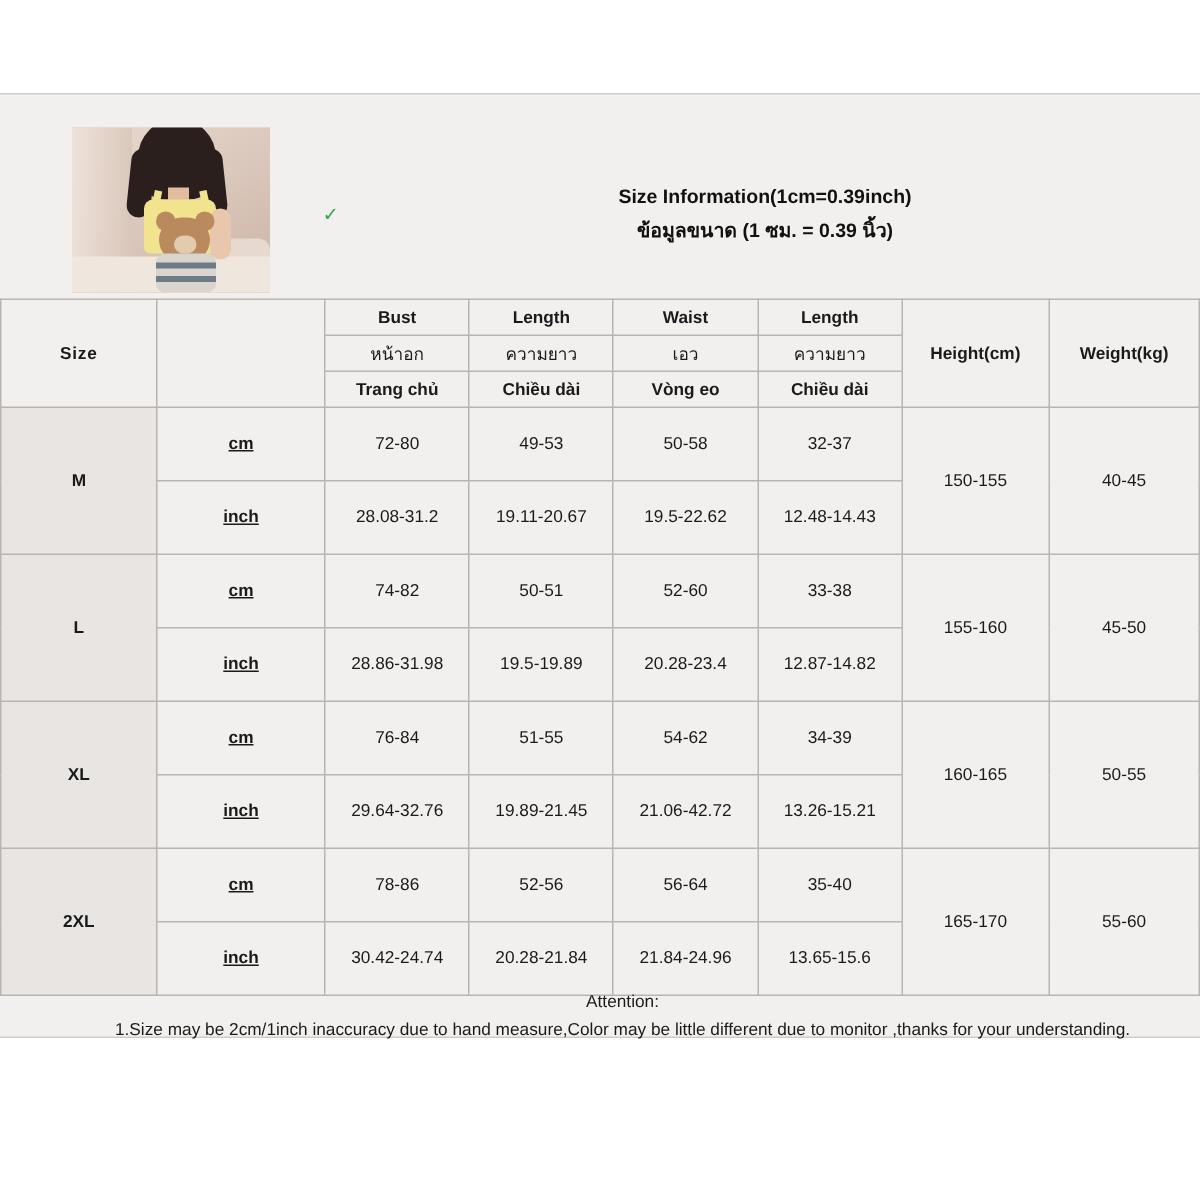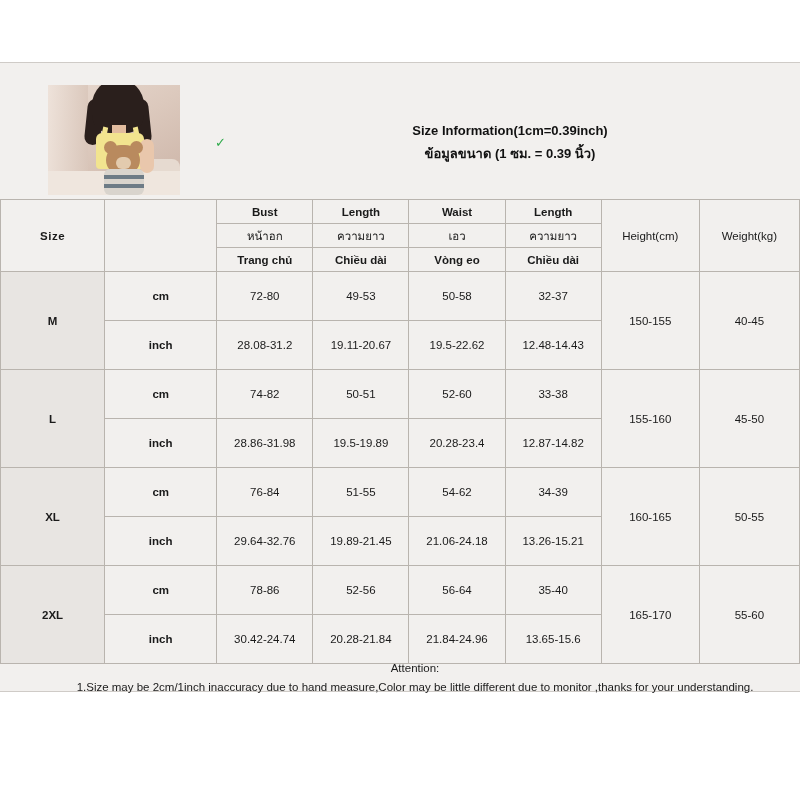--- a/index.html
+++ b/index.html
@@ -212,30 +212,31 @@
     margin-top: 43px;
   }
   .hdr-sub.thai { font-weight: normal; }
   .size-word {
     font-size: 19px;
     font-weight: bold;
     letter-spacing: .5px;
   }
   .hdr-tall {
     font-size: 12px;
-    font-weight: normal;
+    font-weight: bold;
   }
   .size-label {
     font-size: 13px;
     font-weight: bold;
     background: #e8e5e2 !important;
   }
   .unit-cell {
     font-weight: bold;
     font-size: 12px;
+    text-decoration: underline;
   }
   .data-cell { height: 48px; }
   .hw-cell { font-size: 11.5px; }
 
   
   .footer {
     position: absolute;
     left: 0;
     top: 596px;
     width: 800px;
@@ -377,21 +378,21 @@
           <td class="data-cell">51-55</td>
           <td class="data-cell">54-62</td>
           <td class="data-cell">34-39</td>
           <td rowspan="2" class="hw-cell">160-165</td>
           <td rowspan="2" class="hw-cell">50-55</td>
         </tr>
         <tr>
           <td class="unit-cell data-cell">inch</td>
           <td class="data-cell">29.64-32.76</td>
           <td class="data-cell">19.89-21.45</td>
-          <td class="data-cell">21.06-24.18</td>
+          <td class="data-cell">21.06-42.72</td>
           <td class="data-cell">13.26-15.21</td>
         </tr>
 
         <tr>
           <td rowspan="2" class="size-label">2XL</td>
           <td class="unit-cell data-cell">cm</td>
           <td class="data-cell">78-86</td>
           <td class="data-cell">52-56</td>
           <td class="data-cell">56-64</td>
           <td class="data-cell">35-40</td>

